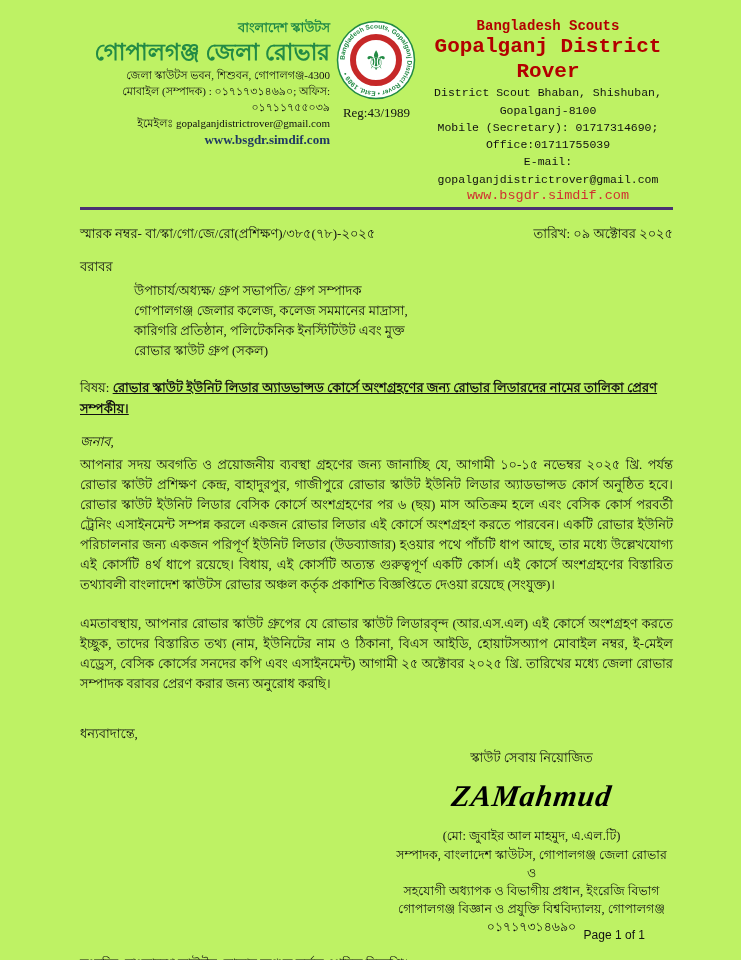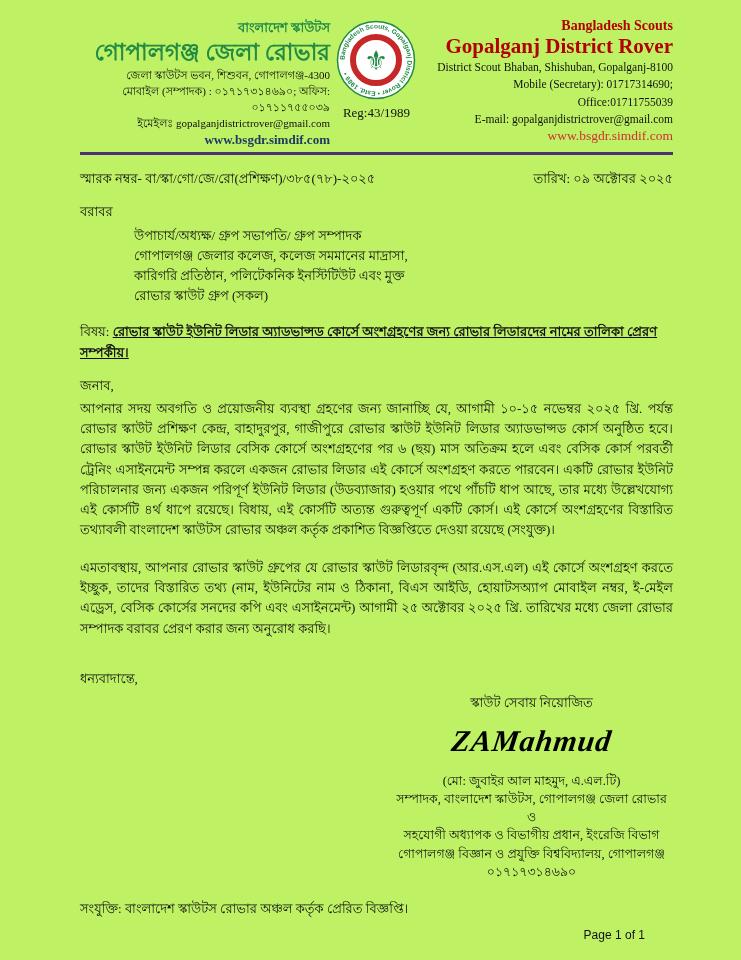--- a/index.html
+++ b/index.html
@@ -5,41 +5,41 @@
   * { margin:0; padding:0; box-sizing:border-box; }
   html,body { background:#ffffff; }
   body { font-family:"Liberation Serif","DejaVu Serif",serif; color:#111; }
   .page {
     position:relative; width:741px; height:960px; margin:0 auto;
     background:#bef264; overflow:hidden; padding:10px 68px 0 80px;
   }
   
   .lh { display:flex; align-items:flex-start; justify-content:space-between; }
   .lh-left { width:258px; text-align:right; padding-top:8px; }
-  .lh-right { width:258px; text-align:right; padding-top:8px; }
+  .lh-right { width:258px; text-align:center; padding-top:8px;font-family:Liberation Mono, monospace; }
   .org-bn { color:#238b45; font-size:13px; font-weight:bold; }
   .title-bn { color:#238b45; font-size:23px; font-weight:bold; line-height:1.25;text-align:right; }
   .addr-bn { font-size:11px; color:#111; line-height:1.45; }
   .www-left { font-size:13px; font-weight:bold; color:#203864; }
   .org-en { color:#b30000; font-size:14px; font-weight:bold; }
   .title-en { color:#b30000; font-size:21px; font-weight:bold; line-height:1.2; }
   .addr-en { font-size:11.5px; color:#111; line-height:1.5; }
   .www-right { font-size:13.5px; color:#d03030; }
   .lh-logo { width:96px; text-align:center; padding-top:10px; }
   .reg { font-size:13px; color:#111; margin-top:1px; }
   .divider { border-bottom:3px solid #4b3273; margin-top:4px; }
   
   .meta-row { display:flex; justify-content:space-between; margin-top:14px; font-size:13px; }
   .addressee { margin-top:12px; font-size:13px; line-height:1.55; }
   .addr-lines { margin-left:54px; margin-top:4px; }
   .subject { margin-top:16px; font-size:13px; }
   .subject-text { font-weight:bold; text-decoration:underline; }
   .refline { display:flex; margin-top:14px; font-size:13px; }
   .refline .ref-date { margin-left:62px; }
-  .greeting { margin-top:12px; font-size:13px; }
+  .greeting { margin-top:12px; font-size:13px;font-style:italic; }
   .para { font-size:13px; line-height:1.55; text-align:justify; margin-top:2px; }
   .para + .para { margin-top:18px; }
   .closing { margin-top:30px; font-size:13px; }
   
   .sig-block { margin-top:4px; margin-left:310px; text-align:center; font-size:12.5px; line-height:1.45; }
   .sig-tagline { font-size:13px; }
   .sig-hand {
     display:inline-block; font-family:"Liberation Serif",serif; font-style:italic;
     font-size:30px; font-weight:bold; transform:skewX(-8deg); letter-spacing:1px;
     margin:6px 0 10px 0; color:#000;

